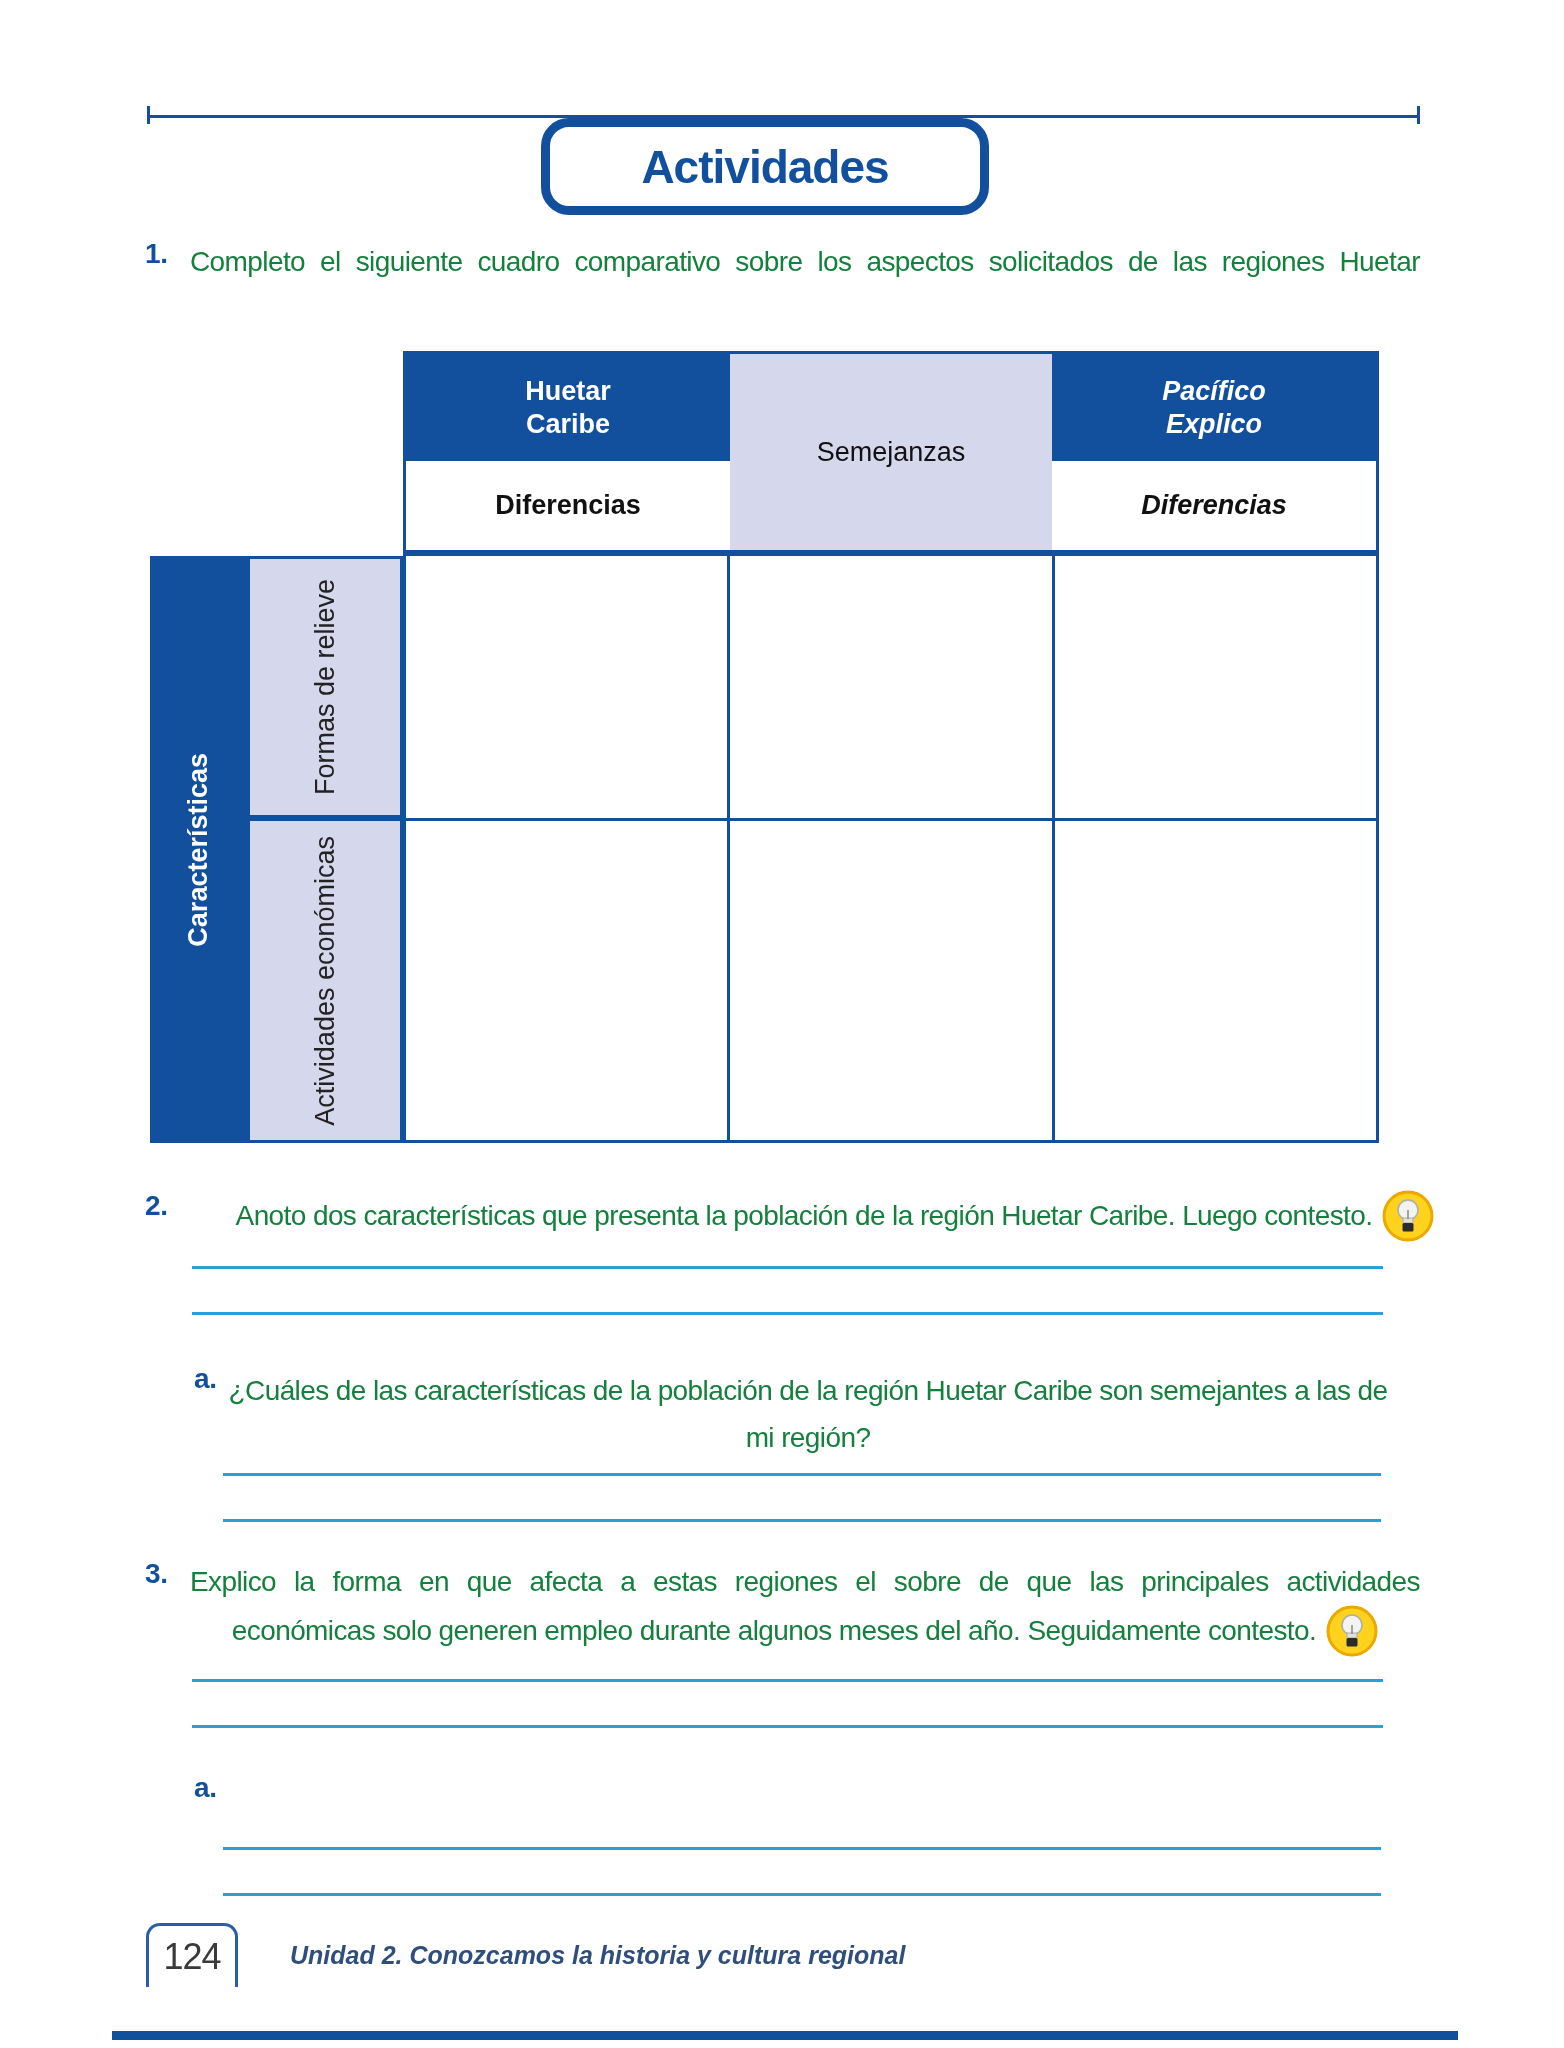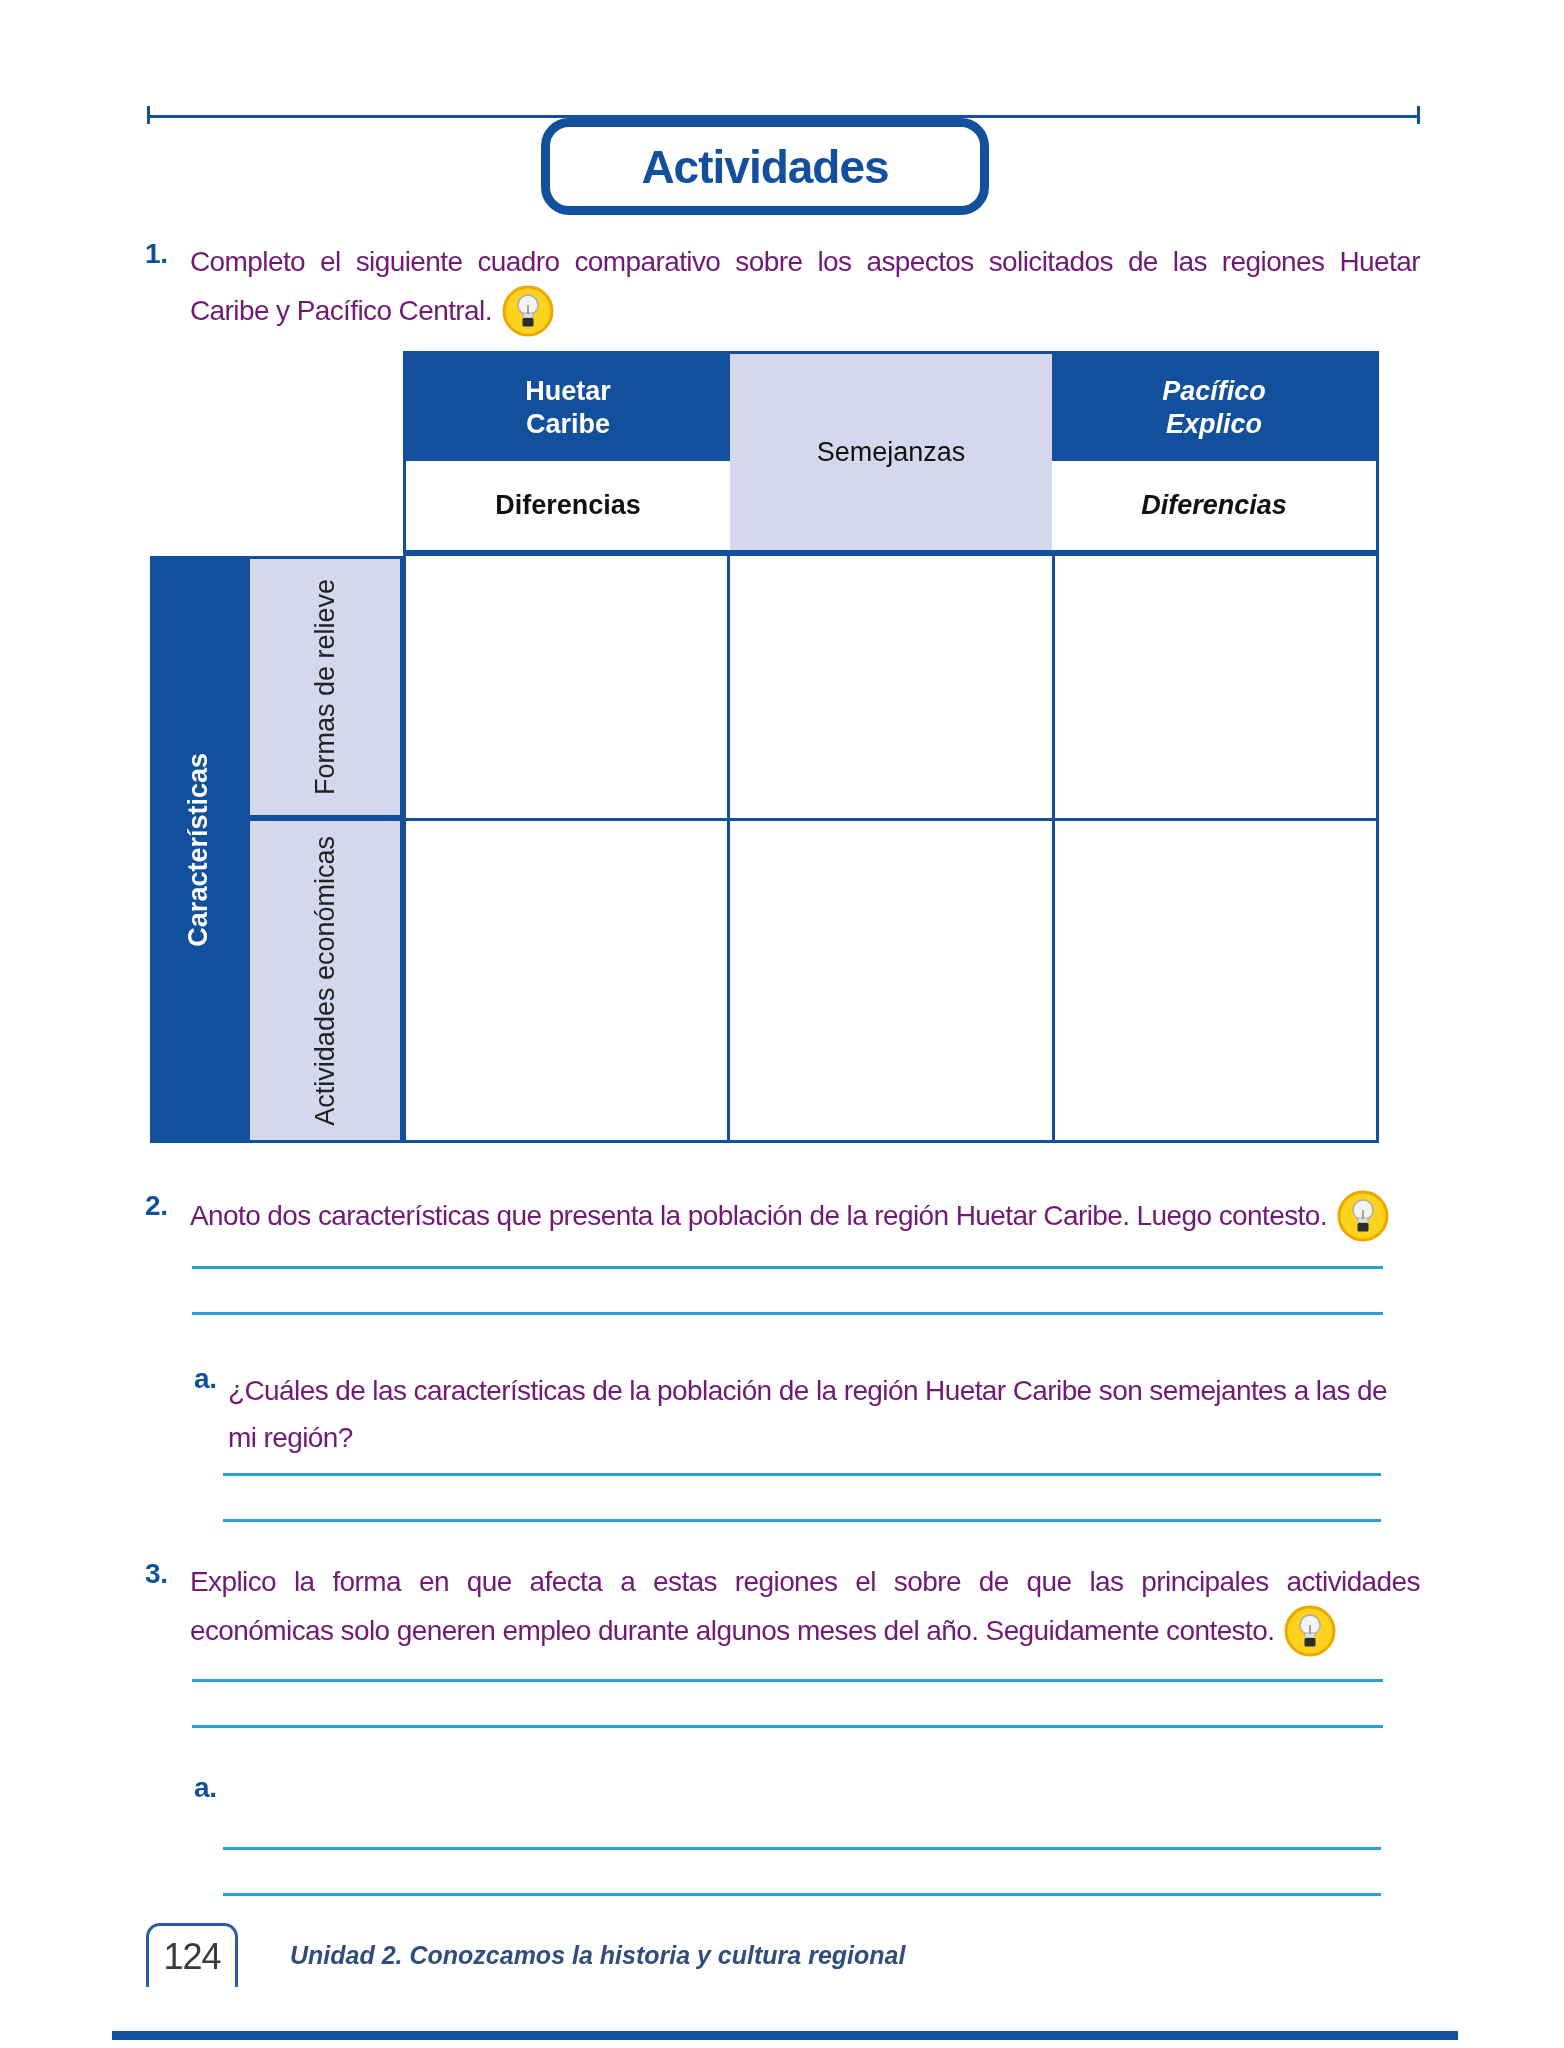--- a/index.html
+++ b/index.html
@@ -8,21 +8,21 @@
   
   .top-rule{position:absolute;left:148px;top:115px;width:1272px;height:3px;background:#12509E;}
   .tick{position:absolute;width:3px;height:18px;top:106px;background:#12509E;}
   .tick-l{left:147px;} .tick-r{left:1417px;}
   .title-box{position:absolute;left:541px;top:118px;width:448px;height:97px;background:#fff;
              border:9px solid #12509E;border-radius:28px;box-sizing:border-box;
              display:flex;align-items:center;justify-content:center;}
   .title-box span{font-size:46px;font-weight:bold;color:#12509E;letter-spacing:-1px;}
   
   .num{position:absolute;font-size:28px;font-weight:bold;color:#12509E;letter-spacing:-0.4px;}
-  .para{position:absolute;font-size:28px;line-height:47px;letter-spacing:-0.6px;color:#701a75;}
+  .para{position:absolute;font-size:28px;line-height:47px;letter-spacing:-0.6px;color:#15803d;text-align:center;}
   .line{white-space:nowrap;}
   .stretch{display:flex;justify-content:space-between;white-space:normal;}
   .bulb{vertical-align:-17px;margin-left:10px;}
   
   .thead{position:absolute;left:403px;top:351px;width:976px;height:202px;box-sizing:border-box;
          border:3px solid #12509E;display:flex;}
   .thcol{display:flex;flex-direction:column;}
   .thcol .blue{height:107px;background:#12509E;color:#fff;font-weight:bold;font-size:27px;
          line-height:33px;display:flex;flex-direction:column;align-items:center;justify-content:center;}
   .thcol .white{flex:1;background:#fff;color:#111;font-weight:bold;font-size:27px;
@@ -73,29 +73,20 @@
         <span>comparativo</span>
         <span>sobre</span>
         <span>los</span>
         <span>aspectos</span>
         <span>solicitados</span>
         <span>de</span>
         <span>las</span>
         <span>regiones</span>
         <span>Huetar</span>
       </div>
-    <div class="line">
-      <span>Caribe y Pacífico Central.</span><svg class="bulb" width="52" height="52" viewBox="0 0 52 52">
-          <circle cx="26" cy="26" r="24" fill="#FFD21E" stroke="#EBA900" stroke-width="3"></circle>
-          <circle cx="26" cy="20" r="10" fill="#F3F3F1" stroke="#ADADAD" stroke-width="1.5"></circle>
-          <path d="M21 28 h10 v5 h-10 z" fill="#E0E0DC" stroke="#ADADAD" stroke-width="1"></path>
-          <line x1="26" y1="20" x2="26" y2="29" stroke="#8a8a8a" stroke-width="1.5"></line>
-          <rect x="20.5" y="33" width="11" height="8.5" rx="1.5" fill="#2B2B2B"></rect>
-        </svg>
-    </div>
   </div>
 
   <div class="thead">
     <div class="thcol" style="width:324px;">
       <div class="blue">
         <div>Huetar</div>
         <div>Caribe</div>
       </div>
       <div class="white">Diferencias</div>
     </div>

